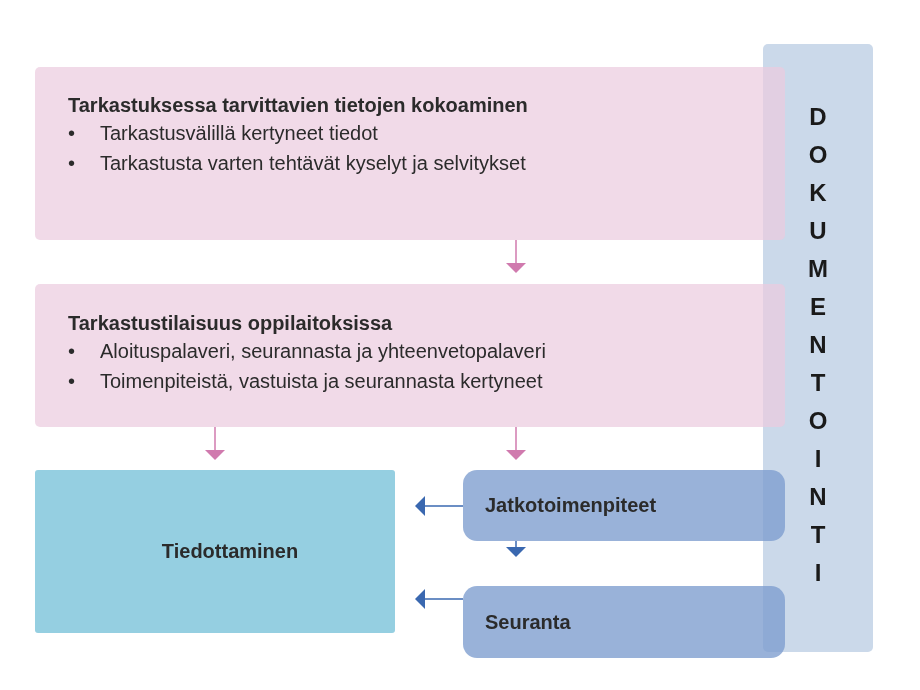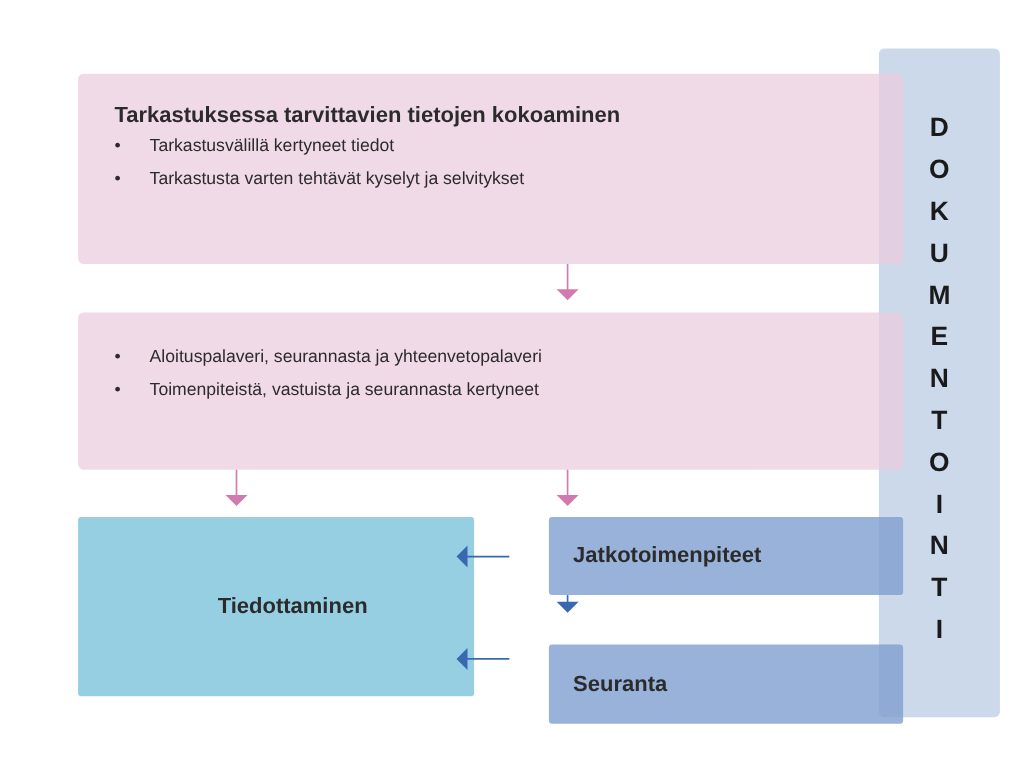--- a/index.html
+++ b/index.html
@@ -1,31 +1,31 @@
 <!DOCTYPE html>
 <html><head>
 <meta charset="utf-8">
 <style>
   html, body { margin:0; padding:0; background:#ffffff; }
   body { width:920px; height:690px; position:relative; overflow:hidden;
          font-family:"Liberation Sans","DejaVu Sans",sans-serif; color:#2b2b2b; }
-  .abs { position:absolute; box-sizing:border-box;margin-left:36px; }
+  .abs { position:absolute; box-sizing:border-box; }
   .doc-col { left:763px; top:44px; width:110px; height:608px; background:#cbd9ea; border-radius:5px; }
   .pink { background:rgba(235,202,222,0.70); border-radius:5px; }
   .box1 { left:35px; top:67px; width:750px; height:173px; }
   .box2 { left:35px; top:284px; width:750px; height:143px; }
   .box-title { font-weight:bold; font-size:20px; line-height:26px; }
   .bullets { list-style:none; margin:0; padding:0; }
-  .bullets li { font-size:16px; line-height:30px; position:relative; padding-left:32px; }
+  .bullets li { font-size:20px; line-height:30px; position:relative; padding-left:32px; }
   .bullets li::before { content:"•"; position:absolute; left:0; }
   .content1 { left:68px; top:92px; width:680px; }
   .content2 { left:68px; top:310px; width:680px; }
   .teal { left:35px; top:470px; width:360px; height:163px; background:#95cfe1; border-radius:3px;
           display:flex; align-items:center; justify-content:center; font-weight:bold; font-size:20px;padding-left:30px; }
-  .blue { background:rgba(124,156,206,0.78); border-radius:3px; display:flex; align-items:center;
+  .blue { background:rgba(124,156,206,0.78); border-radius:14px; display:flex; align-items:center;
           padding-left:22px; font-weight:bold; font-size:20px; }
   .blue1 { left:463px; top:470px; width:322px; height:71px; }
   .blue2 { left:463px; top:586px; width:322px; height:72px; }
   .letters { left:763px; top:98px; width:110px; display:flex; flex-direction:column; align-items:center; }
   .letters span { font-weight:bold; font-size:24px; line-height:38px; color:#1a1a1a; }
   svg.arrows { position:absolute; left:0; top:0; }
 </style>
 </head>
 <body>
 
@@ -35,20 +35,21 @@
 <div class="abs content1">
   <div class="box-title">Tarkastuksessa tarvittavien tietojen kokoaminen</div>
   <ul class="bullets">
     <li>Tarkastusvälillä kertyneet tiedot</li>
     <li>Tarkastusta varten tehtävät kyselyt ja selvitykset</li>
   </ul>
 </div>
 
 <div class="abs pink box2"></div>
 <div class="abs content2">
+  <div class="box-title">Tarkastustilaisuus oppilaitoksissa</div>
   <ul class="bullets">
     <li>Aloituspalaveri, seurannasta ja yhteenvetopalaveri</li>
     <li>Toimenpiteistä, vastuista ja seurannasta kertyneet</li>
   </ul>
 </div>
 
 <div class="abs teal">
   <span>Tiedottaminen</span>
 </div>
 

